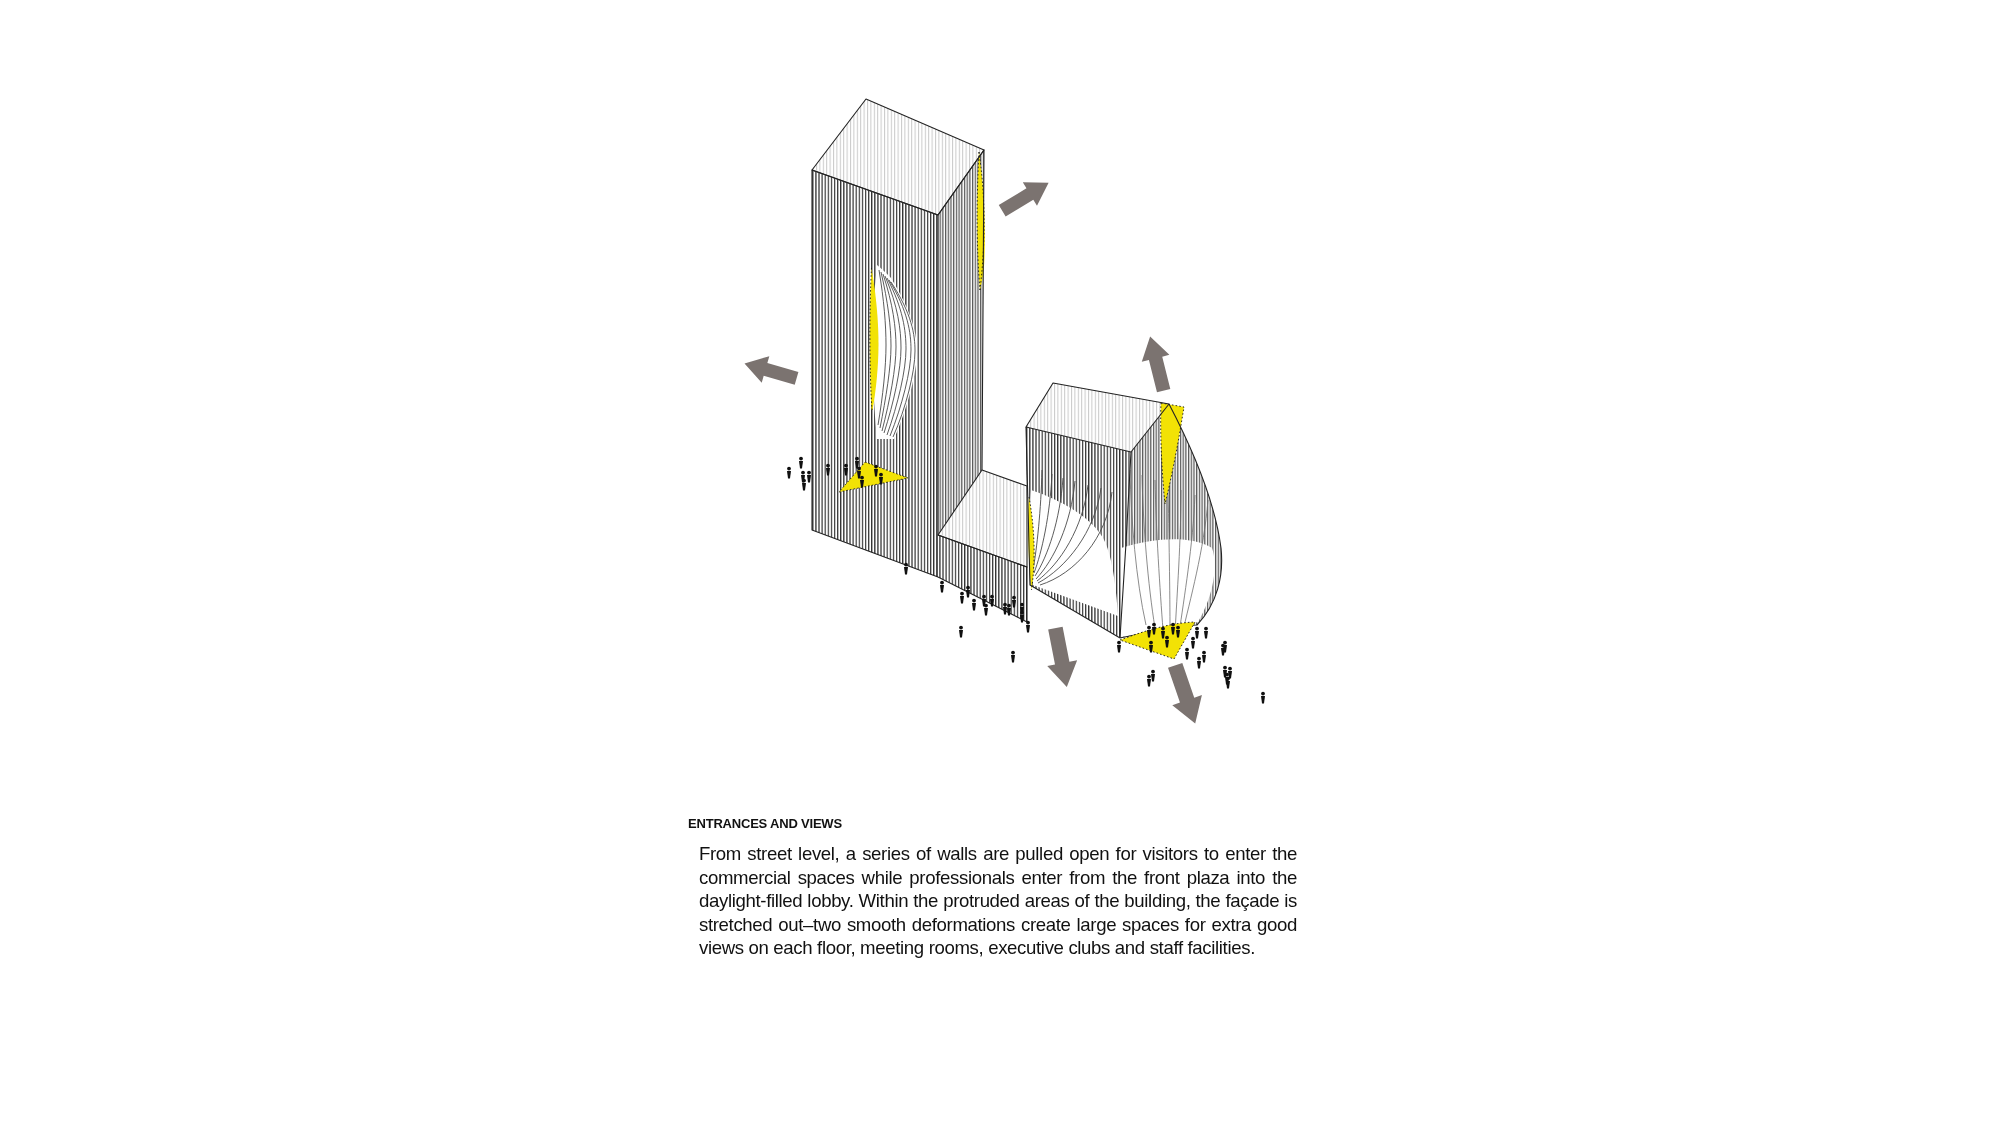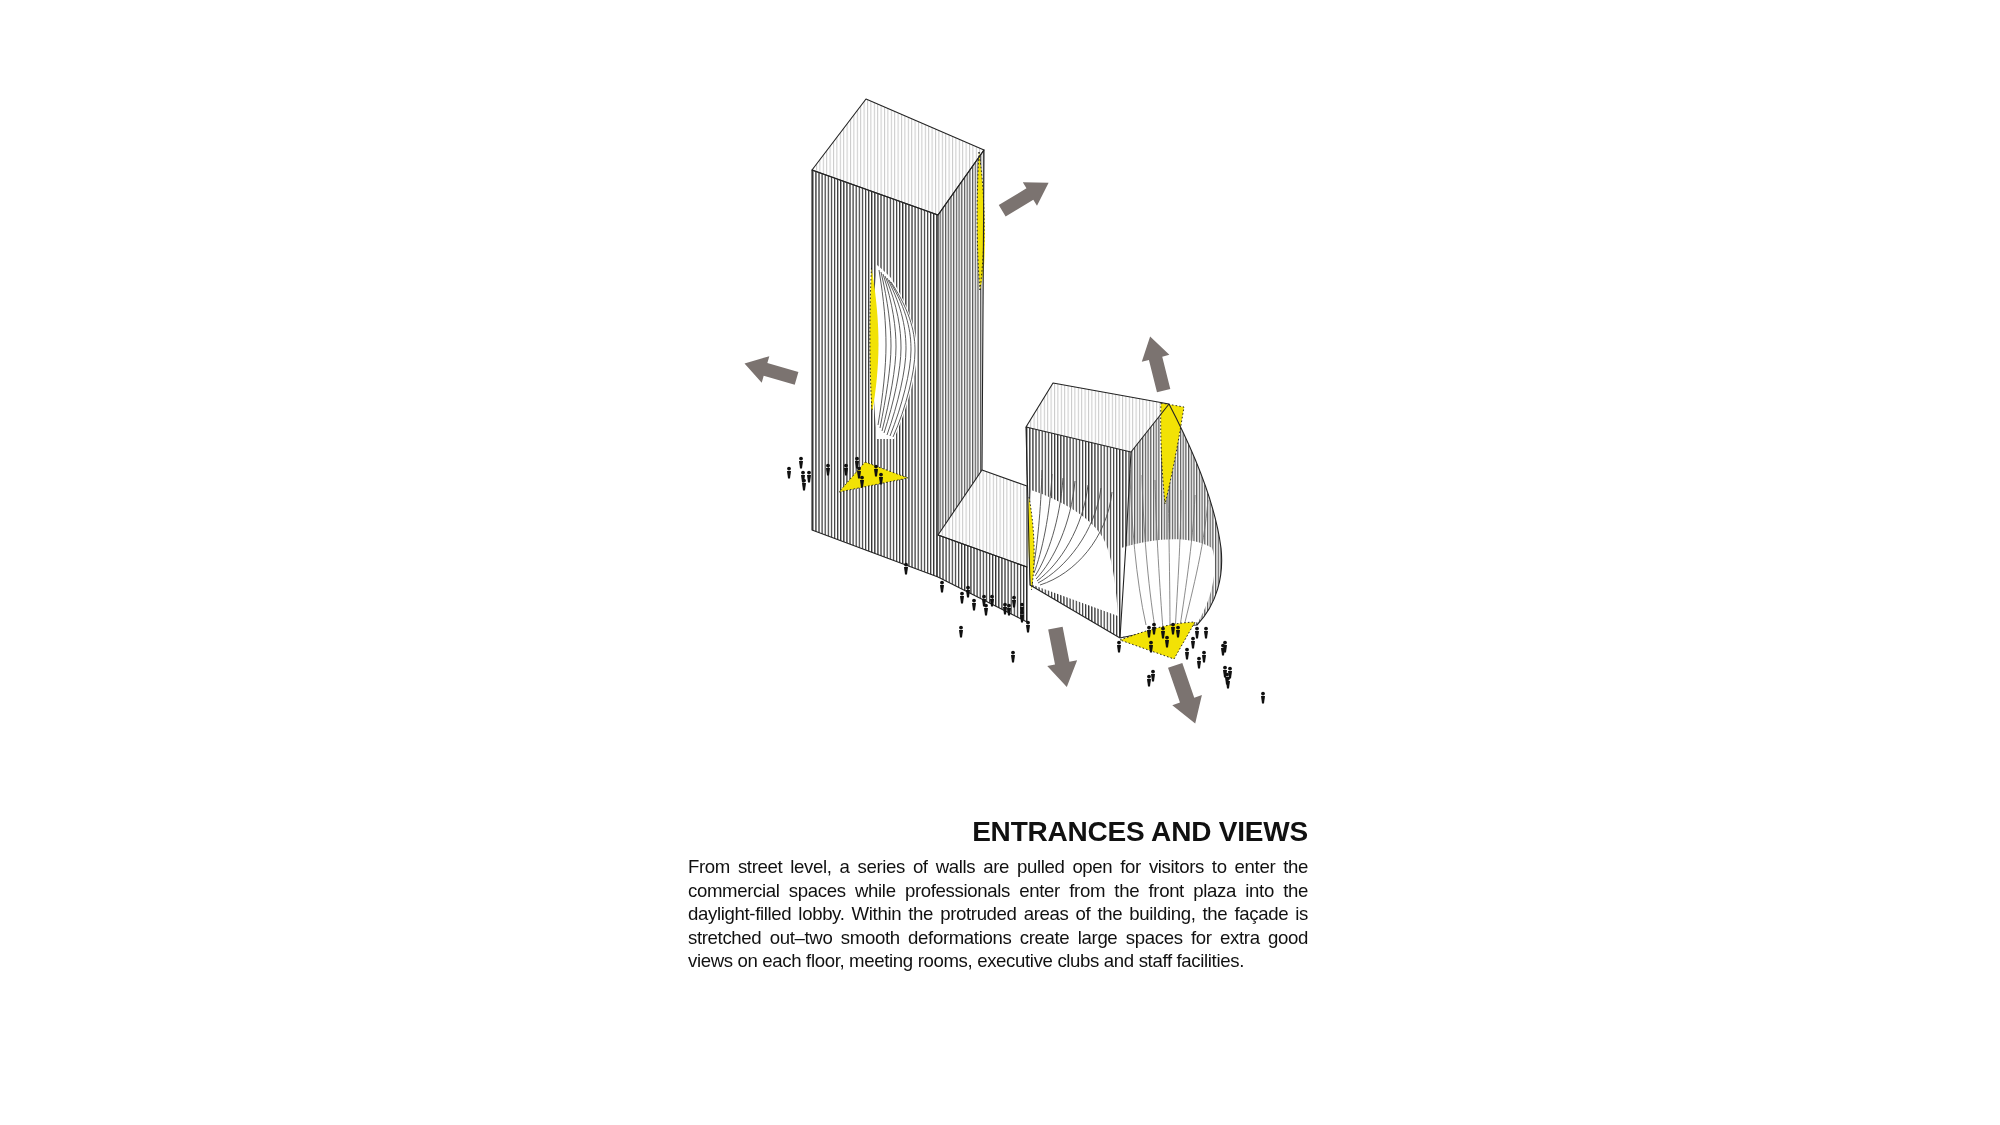--- a/index.html
+++ b/index.html
@@ -9,23 +9,23 @@
   svg{display:block;}
   .outline{fill:none;stroke:var(--outline,#222);stroke-width:1.1;stroke-linejoin:round;}
   .curve{fill:none;stroke:#4a4a4a;stroke-width:0.9;}
   .curve-soft{fill:none;stroke:#6e6e6e;stroke-width:0.8;}
   .dotted{fill:none;stroke:#1a1a1a;stroke-width:0.9;stroke-dasharray:1.6 2.1;}
   .yellow{fill:var(--accent-yellow,#f2e205);}
   .whitezone{fill:#ffffff;}
   .arrow{fill:var(--arrow-gray,#7b7370);}
   .person{fill:var(--people-black,#111);}
   .text-block{position:absolute;left:688px;top:816px;width:620px;color:#111;}
-  .text-block h2{margin:0 0 7px 0;font-size:28px;font-weight:bold;text-align:right;
+  .text-block h2{margin:0 0 7px 0;font-size:13px;font-weight:bold;text-align:left;
                  letter-spacing:-0.2px;}
-  .text-block p{margin:0;font-size:18.6px;line-height:23.6px;text-align:justify;
+  .text-block p{margin:11px;font-size:18.6px;line-height:23.6px;text-align:justify;
                 letter-spacing:-0.35px;}
 </style>
 </head>
 <body>
 
 <div class="page">
 
   <div class="diagram-wrap">
     <svg width="2000" height="1125" viewBox="0 0 2000 1125">
       <defs>

